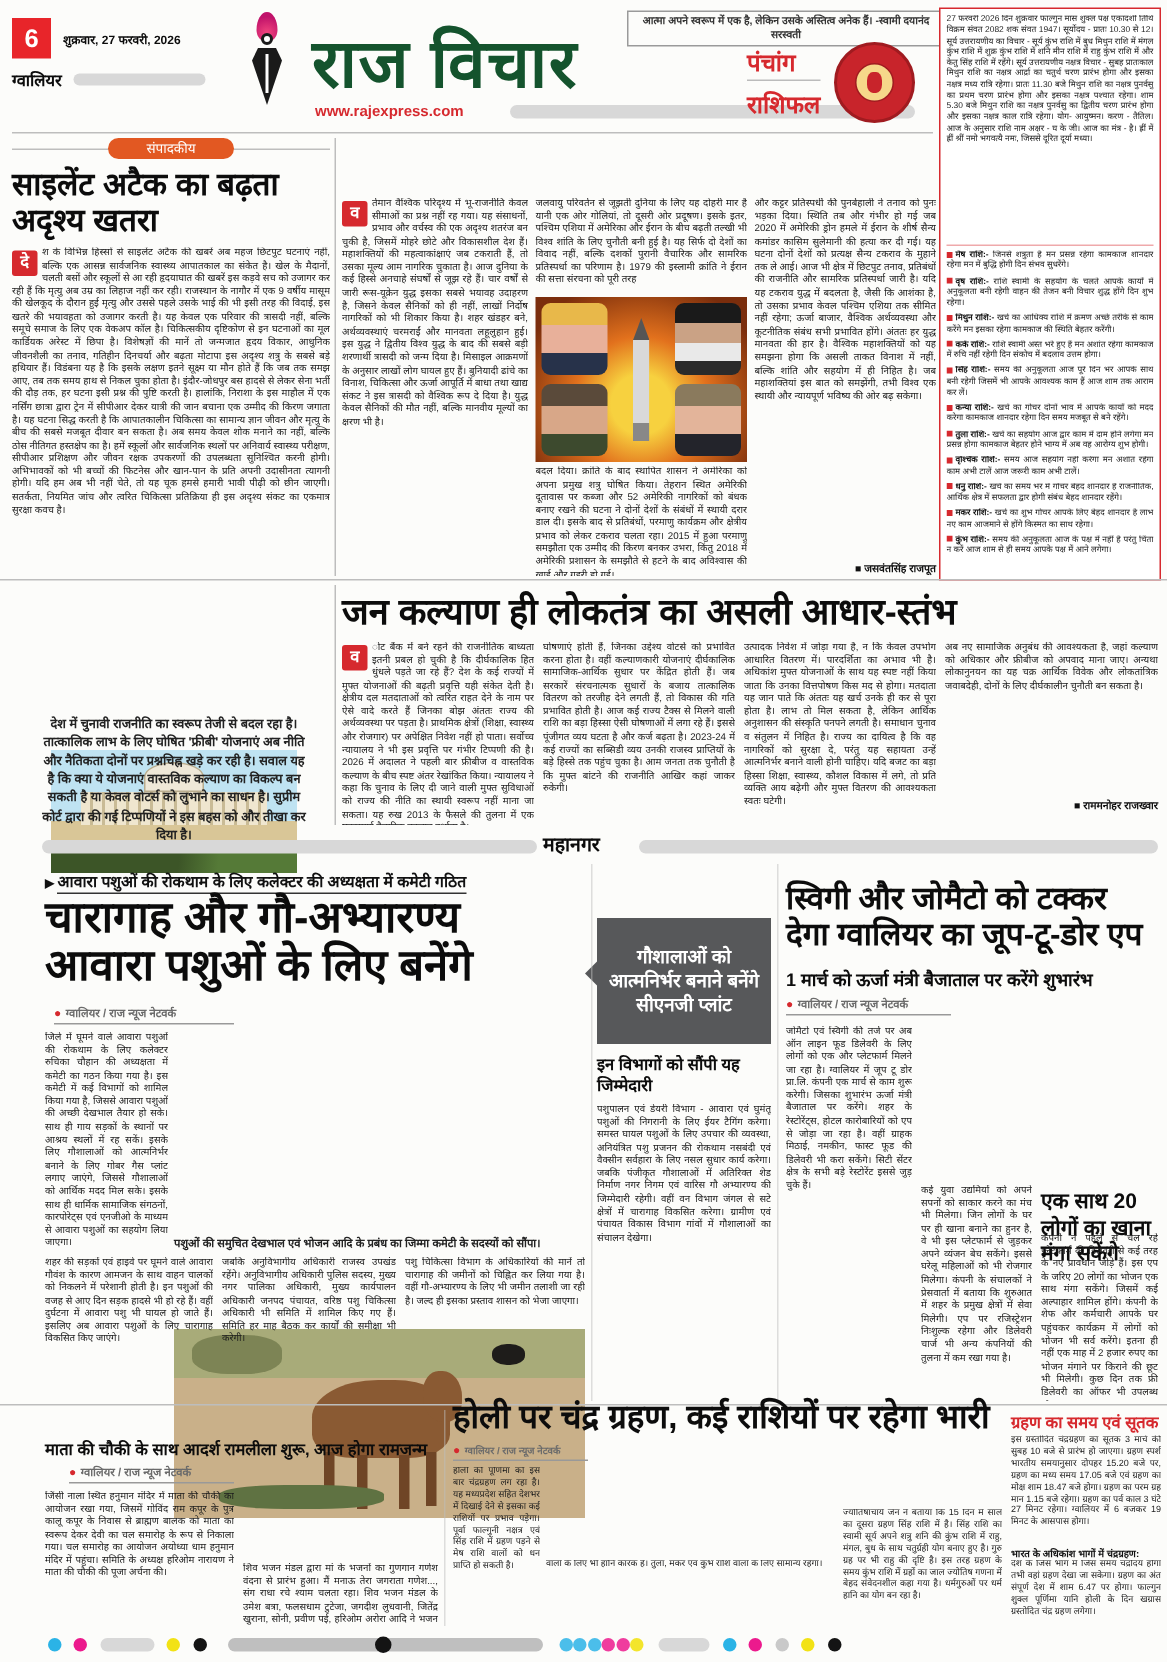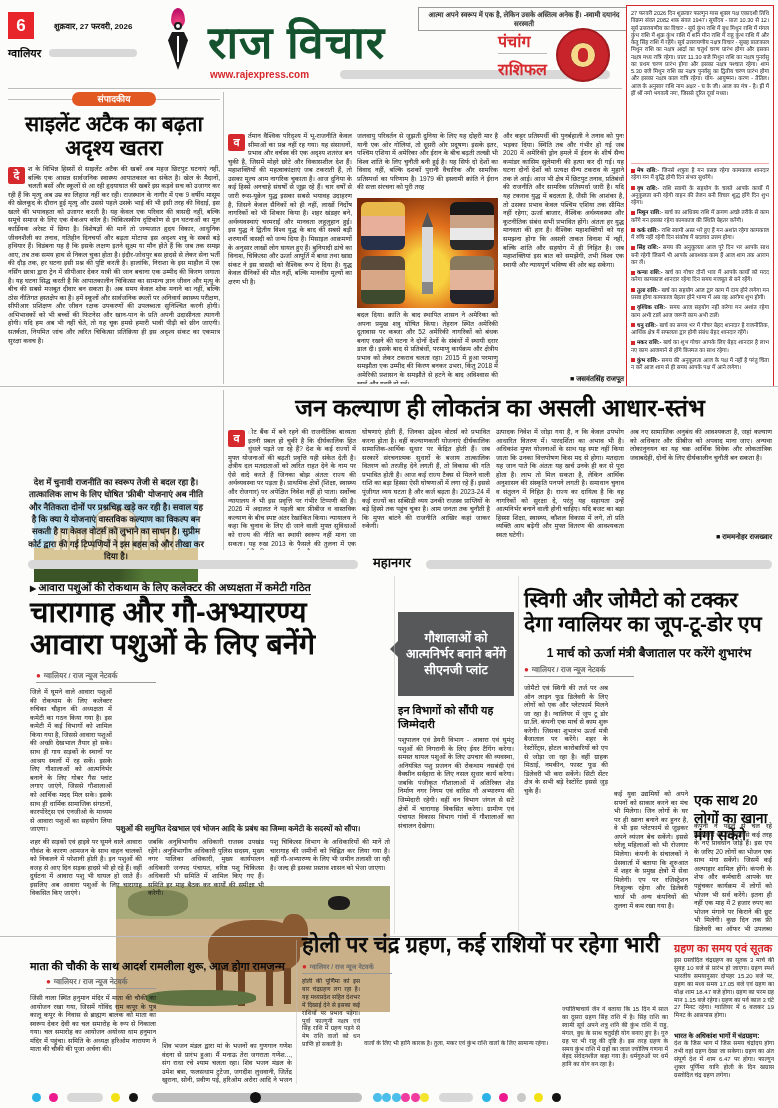--- a/index.html
+++ b/index.html
@@ -3,21 +3,21 @@
 <meta charset="utf-8">
 <style>
 *{margin:0;padding:0;box-sizing:border-box}
 html,body{background:#e9e9e9}
 body{font-family:"Liberation Sans",sans-serif}
 .page{position:relative;width:778px;height:1108px;margin:0 auto;background:#fcfcfa;overflow:hidden}
 .abs{position:absolute}
 .bt{font-size:6.5px;line-height:1.32;text-align:justify;color:#1c1c1c;overflow:hidden}
 .tiny{font-size:5.6px;line-height:1.3;text-align:justify;color:#222;overflow:hidden}
 .hl{font-weight:bold;color:#0c0c0c;font-family:"Liberation Sans",sans-serif}
-.center{text-align:center}
+.center{}
 .vline{width:1px;background:#bdbdbd}
 .hline{height:1px;background:#bdbdbd}
 .capsule{background:#d8d8d8;border-radius:6px}
 .byline{font-size:7.5px;font-weight:bold;color:#6b6b6b;border-bottom:1px solid #999;padding-bottom:2px}
 .byline .dot{color:#d6292e;margin-right:3px;font-size:8px}
 .dropcap{float:left;width:17px;height:17px;background:#d6292e;color:#fff;font-weight:bold;font-size:11px;display:flex;align-items:center;justify-content:center;margin:2px 3px 0 0;border-radius:2px}
 .author{text-align:right;font-weight:bold;font-size:7px;color:#111;margin-top:2px}
 .photo{overflow:hidden;position:relative}
 .person{width:18px;height:34px;border-radius:8px 8px 2px 2px;margin:0 2px;align-self:flex-end}
 .rashi-item{margin-bottom:3px}
@@ -26,21 +26,21 @@
 .dotm{width:9px;height:9px;border-radius:50%;display:inline-block;margin-right:4px;vertical-align:middle}
 </style>
 </head>
 <body>
 
 <div class="page">
 
   <div class="abs" style="left:8px;top:8px;width:150px">
     <div style="display:flex;margin-top:4px;align-items:center">
       <div style="width:26px;height:27px;background:#e8252a;color:#fff;font-weight:bold;font-size:17px;display:flex;align-items:center;justify-content:center">6</div>
-      <div class="hl" style="font-size:8px;margin-left:20px">शुक्रवार, 27 फरवरी, 2026</div>
+      <div class="hl" style="font-size:8px;margin-left:8px">शुक्रवार, 27 फरवरी, 2026</div>
     </div>
     <div style="display:flex;align-items:center;margin-top:6px">
       <div class="hl" style="font-size:11px">ग्वालियर</div>
       <div class="capsule" style="width:88px;height:8px;margin-left:8px"></div>
     </div>
   </div>
 
   <div class="abs" style="left:160px;top:6px;width:36px;height:80px">
     <div style="position:absolute;left:11px;top:2px;width:14px;height:20px;background:radial-gradient(circle at 50% 70%,#f2457e,#c0126a 70%);border-radius:50% 50% 50% 50%/60% 60% 40% 40%"></div>
     <div style="position:absolute;left:14px;top:16px;width:8px;height:8px;background:#fff;border-radius:50%;border:2px solid #1a1a1a"></div>
@@ -79,21 +79,21 @@
       <div class="rashi-item tiny"><span class="sq"></span><b>तुला राशि:-</b> <span>खर्च का सहयोग आज द्वार काम में दाम होने लगेगा मन प्रसन्न होगा कामकाज बेहतर होने भाग्य में अब वह आरोग्य शुभ होगी।</span></div>
       <div class="rashi-item tiny"><span class="sq"></span><b>वृश्चिक राशि:-</b> <span>समय आज सहयोग नहीं करेगा मन अशांत रहेगा काम अभी टालें आज जरूरी काम अभी टालें।</span></div>
       <div class="rashi-item tiny"><span class="sq"></span><b>धनु राशि:-</b> <span>खर्च का समय भर में गोचर बेहद शानदार है राजनीतिक, आर्थिक क्षेत्र में सफलता द्वार होगी संबंध बेहद शानदार रहेंगे।</span></div>
       <div class="rashi-item tiny"><span class="sq"></span><b>मकर राशि:-</b> <span>खर्च का शुभ गोचर आपके लिए बेहद शानदार है लाभ नए काम आजमाने से होंगे किस्मत का साथ रहेगा।</span></div>
       <div class="rashi-item tiny"><span class="sq"></span><b>कुंभ राशि:-</b> <span>समय की अनुकूलता आज के पक्ष में नहीं है परंतु चिंता न करें आज शाम से ही समय आपके पक्ष में आने लगेगा।</span></div>
 
     </div>
   </div>
 
   <div class="abs hline" style="left:8px;top:99px;width:212px"></div>
-  <div class="abs" style="left:72px;top:92px;width:84px;height:14px;background:#e25822;color:#fff;font-size:9px;font-weight:bold;text-align:center;line-height:14px;border-radius:7px">संपादकीय</div>
+  <div class="abs" style="left:72px;top:92px;width:84px;height:14px;background:#e25822;color:#fff;font-size:9px;font-weight:normal;text-align:center;line-height:14px;border-radius:7px">संपादकीय</div>
   <div class="abs hl center" style="left:8px;top:112px;width:212px;font-size:21px;line-height:1.15">साइलेंट अटैक का बढ़ता अदृश्य खतरा</div>
   <div class="abs bt" style="left:8px;top:165px;width:212px;height:216px">
     <span class="dropcap">दे</span><span>श के विभिन्न हिस्सों से साइलेंट अटैक की खबरें अब महज छिटपुट घटनाएं नहीं, बल्कि एक आसन्न सार्वजनिक स्वास्थ्य आपातकाल का संकेत है। खेल के मैदानों, चलती बसों और स्कूलों से आ रही हृदयाघात की खबरें इस कड़वे सच को उजागर कर रही हैं कि मृत्यु अब उम्र का लिहाज नहीं कर रही। राजस्थान के नागौर में एक 9 वर्षीय मासूम की खेलकूद के दौरान हुई मृत्यु और उससे पहले उसके भाई की भी इसी तरह की विदाई, इस खतरे की भयावहता को उजागर करती है। यह केवल एक परिवार की त्रासदी नहीं, बल्कि समूचे समाज के लिए एक वेकअप कॉल है। चिकित्सकीय दृष्टिकोण से इन घटनाओं का मूल कार्डियक अरेस्ट में छिपा है। विशेषज्ञों की मानें तो जन्मजात हृदय विकार, आधुनिक जीवनशैली का तनाव, गतिहीन दिनचर्या और बढ़ता मोटापा इस अदृश्य शत्रु के सबसे बड़े हथियार हैं। विडंबना यह है कि इसके लक्षण इतने सूक्ष्म या मौन होते हैं कि जब तक समझ आए, तब तक समय हाथ से निकल चुका होता है। इंदौर-जोधपुर बस हादसे से लेकर सेना भर्ती की दौड़ तक, हर घटना इसी प्रश्न की पुष्टि करती है। हालांकि, निराशा के इस माहौल में एक नर्सिंग छात्रा द्वारा ट्रेन में सीपीआर देकर यात्री की जान बचाना एक उम्मीद की किरण जगाता है। यह घटना सिद्ध करती है कि आपातकालीन चिकित्सा का सामान्य ज्ञान जीवन और मृत्यु के बीच की सबसे मजबूत दीवार बन सकता है। अब समय केवल शोक मनाने का नहीं, बल्कि ठोस नीतिगत हस्तक्षेप का है। हमें स्कूलों और सार्वजनिक स्थलों पर अनिवार्य स्वास्थ्य परीक्षण, सीपीआर प्रशिक्षण और जीवन रक्षक उपकरणों की उपलब्धता सुनिश्चित करनी होगी। अभिभावकों को भी बच्चों की फिटनेस और खान-पान के प्रति अपनी उदासीनता त्यागनी होगी। यदि हम अब भी नहीं चेते, तो यह चूक हमसे हमारी भावी पीढ़ी को छीन जाएगी। सतर्कता, नियमित जांच और त्वरित चिकित्सा प्रतिक्रिया ही इस अदृश्य संकट का एकमात्र सुरक्षा कवच है।</span>
   </div>
   <div class="abs vline" style="left:223px;top:92px;height:292px"></div>
 
   <div class="abs bt" style="left:228px;top:132px;width:124px;height:252px">
     <span class="dropcap">व</span><span>र्तमान वैश्विक परिदृश्य में भू-राजनीति केवल सीमाओं का प्रश्न नहीं रह गया। यह संसाधनों, प्रभाव और वर्चस्व की एक अदृश्य शतरंज बन चुकी है, जिसमें मोहरे छोटे और विकासशील देश हैं। महाशक्तियों की महत्वाकांक्षाएं जब टकराती हैं, तो उसका मूल्य आम नागरिक चुकाता है। आज दुनिया के कई हिस्से अनचाहे संघर्षों से जूझ रहे हैं। चार वर्षों से जारी रूस-यूक्रेन युद्ध इसका सबसे भयावह उदाहरण है, जिसने केवल सैनिकों को ही नहीं, लाखों निर्दोष नागरिकों को भी शिकार किया है। शहर खंडहर बने, अर्थव्यवस्थाएं चरमराईं और मानवता लहूलुहान हुई। इस युद्ध ने द्वितीय विश्व युद्ध के बाद की सबसे बड़ी शरणार्थी त्रासदी को जन्म दिया है। मिसाइल आक्रमणों के अनुसार लाखों लोग घायल हुए हैं। बुनियादी ढांचे का विनाश, चिकित्सा और ऊर्जा आपूर्ति में बाधा तथा खाद्य संकट ने इस त्रासदी को वैश्विक रूप दे दिया है। युद्ध केवल सैनिकों की मौत नहीं, बल्कि मानवीय मूल्यों का क्षरण भी है।</span>
   </div>
   <div class="abs bt" style="left:357px;top:132px;width:141px;height:64px">जलवायु परिवर्तन से जूझती दुनिया के लिए यह दोहरी मार है यानी एक ओर गोलियां, तो दूसरी ओर प्रदूषण। इसके इतर, पश्चिम एशिया में अमेरिका और ईरान के बीच बढ़ती तल्खी भी विश्व शांति के लिए चुनौती बनी हुई है। यह सिर्फ दो देशों का विवाद नहीं, बल्कि दशकों पुरानी वैचारिक और सामरिक प्रतिस्पर्धा का परिणाम है। 1979 की इस्लामी क्रांति ने ईरान की सत्ता संरचना को पूरी तरह</div>

